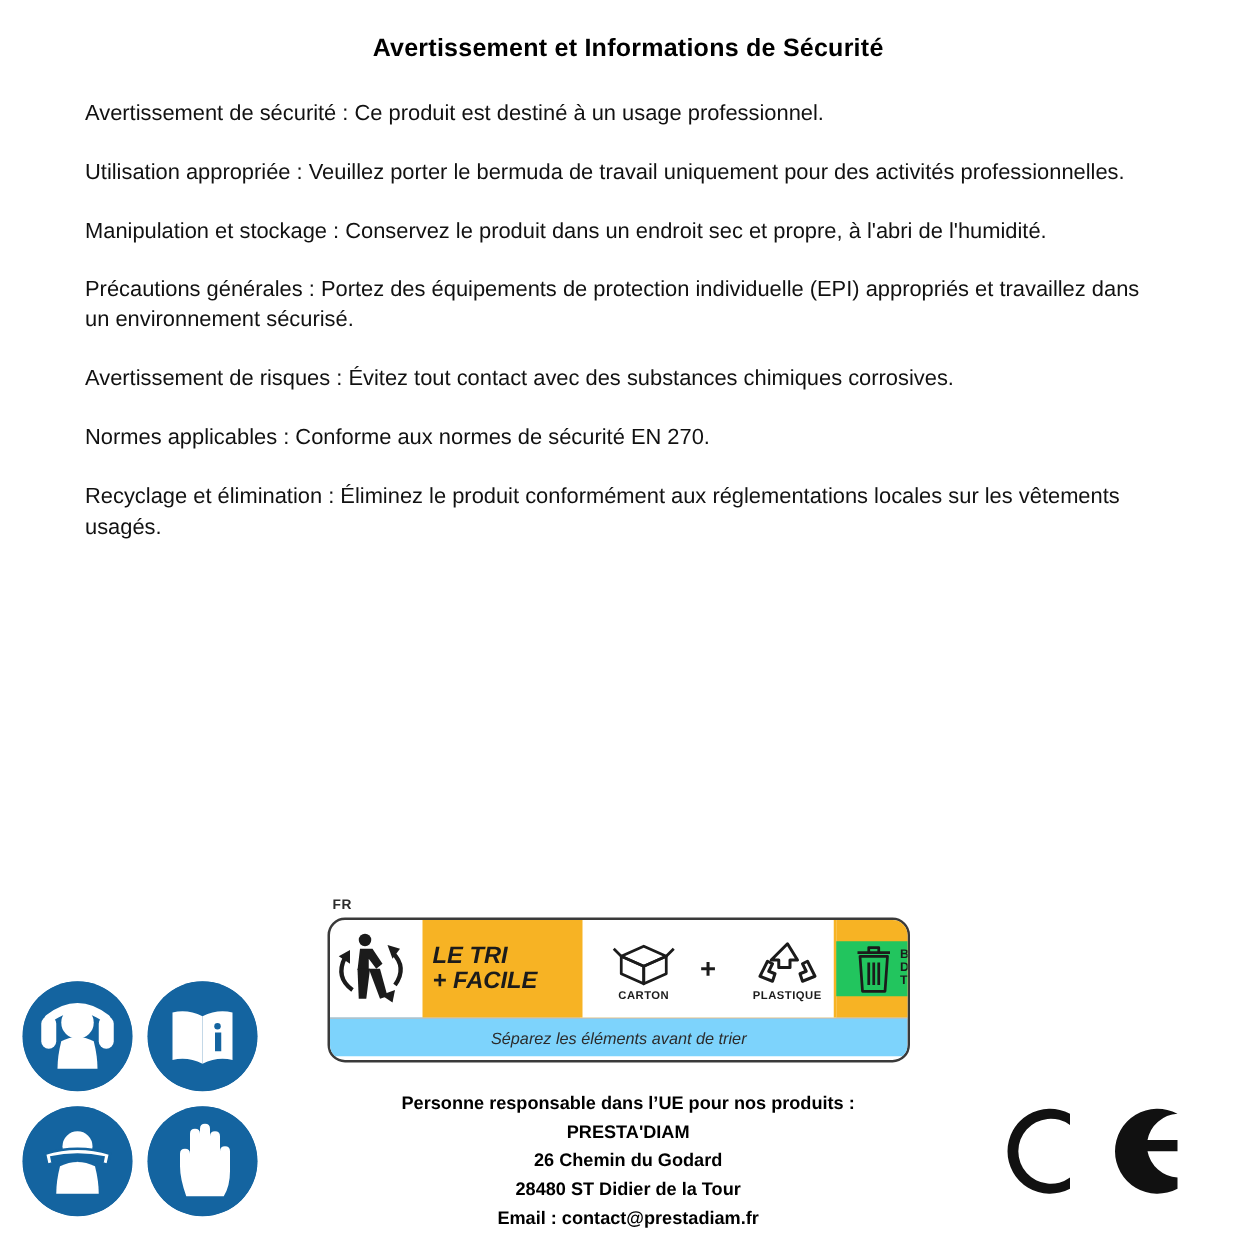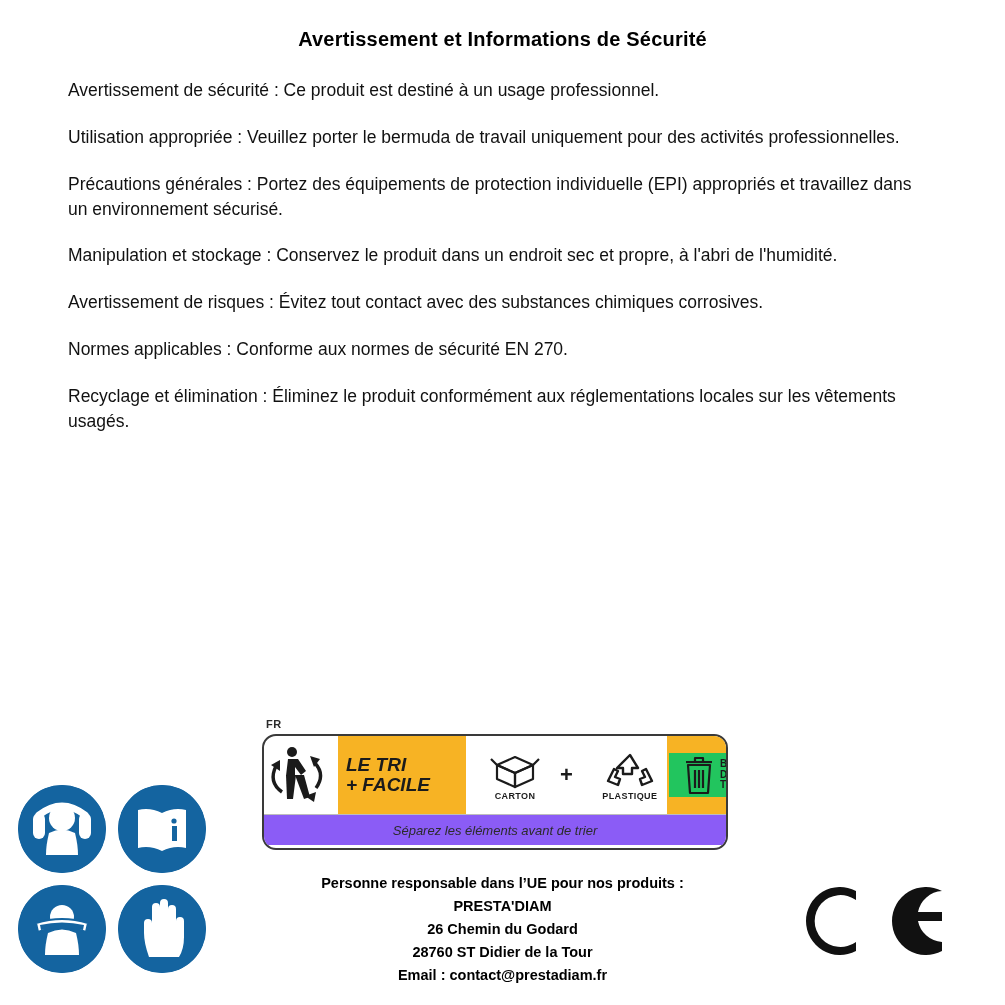--- a/index.html
+++ b/index.html
@@ -174,21 +174,21 @@
   .tri-bin svg { width: 34px; height: 44px; }
   .bin-text {
     font-size: 10px;
     font-weight: bold;
     line-height: 1.05;
     color: #1b1b1b;
     text-align: left;
   }
   .tri-bottom {
     height: 30px;
-    background: #8b5cf6;
+    background: #7dd3fc;
     border-top: 1px solid #bdbdbd;
     display: flex;
     align-items: center;
     justify-content: center;
     font-size: 13px;
     font-style: italic;
     color: #2b2b2b;
   }
 
   
@@ -218,22 +218,22 @@
 </head>
 <body>
 
 <div class="page">
 
   <div class="doc-title">Avertissement et Informations de Sécurité</div>
 
   <div class="body-block">
     <p class="para">Avertissement de sécurité : Ce produit est destiné à un usage professionnel.</p>
     <p class="para">Utilisation appropriée : Veuillez porter le bermuda de travail uniquement pour des activités professionnelles.</p>
+    <p class="para">Manipulation et stockage : Conservez le produit dans un endroit sec et propre, à l'abri de l'humidité.</p>
     <p class="para">Précautions générales : Portez des équipements de protection individuelle (EPI) appropriés et travaillez dans un environnement sécurisé.</p>
-    <p class="para">Manipulation et stockage : Conservez le produit dans un endroit sec et propre, à l'abri de l'humidité.</p>
     <p class="para">Avertissement de risques : Évitez tout contact avec des substances chimiques corrosives.</p>
     <p class="para">Normes applicables : Conforme aux normes de sécurité EN 270.</p>
     <p class="para">Recyclage et élimination : Éliminez le produit conformément aux réglementations locales sur les vêtements usagés.</p>
   </div>
 
   <div class="picto-grid">
 
     <div class="picto p1">
       <svg viewBox="0 0 88 88" aria-hidden="true">
         <circle cx="44" cy="44" r="44" fill="#1464a0"></circle>
@@ -355,21 +355,21 @@
         </div>
         <div class="tri-bottom">Séparez les éléments avant de trier</div>
       </div>
     </div>
   </div>
 
   <div class="address">
     <span class="line"><span>Personne responsable dans l’</span><span>UE</span><span> pour nos produits :</span></span>
     <span class="line">PRESTA'DIAM</span>
     <span class="line">26 Chemin du Godard</span>
-    <span class="line">28760 ST Didier de la Tour</span>
+    <span class="line">28480 ST Didier de la Tour</span>
     <span class="line">Email : contact@prestadiam.fr</span>
   </div>
 
   <div class="ce-mark">
     <svg viewBox="0 0 146 104" aria-hidden="true">
       <g fill="#111111">
         <path d="M56 52 a34 34 0 1 0 0 -1 z M56 52 a26 26 0 1 1 0 1 z" fill="none"></path>
         <path d="M57 22 a34 34 0 1 0 0 60 v-9 a26 26 0 1 1 0 -42 z"></path>
         <path d="M143 22 a34 34 0 1 0 0 60 v-9 a26 26 0 0 1 -24 -21 h24 v-9 h-24 a26 26 0 0 1 24 -21 z"></path>
       </g>

